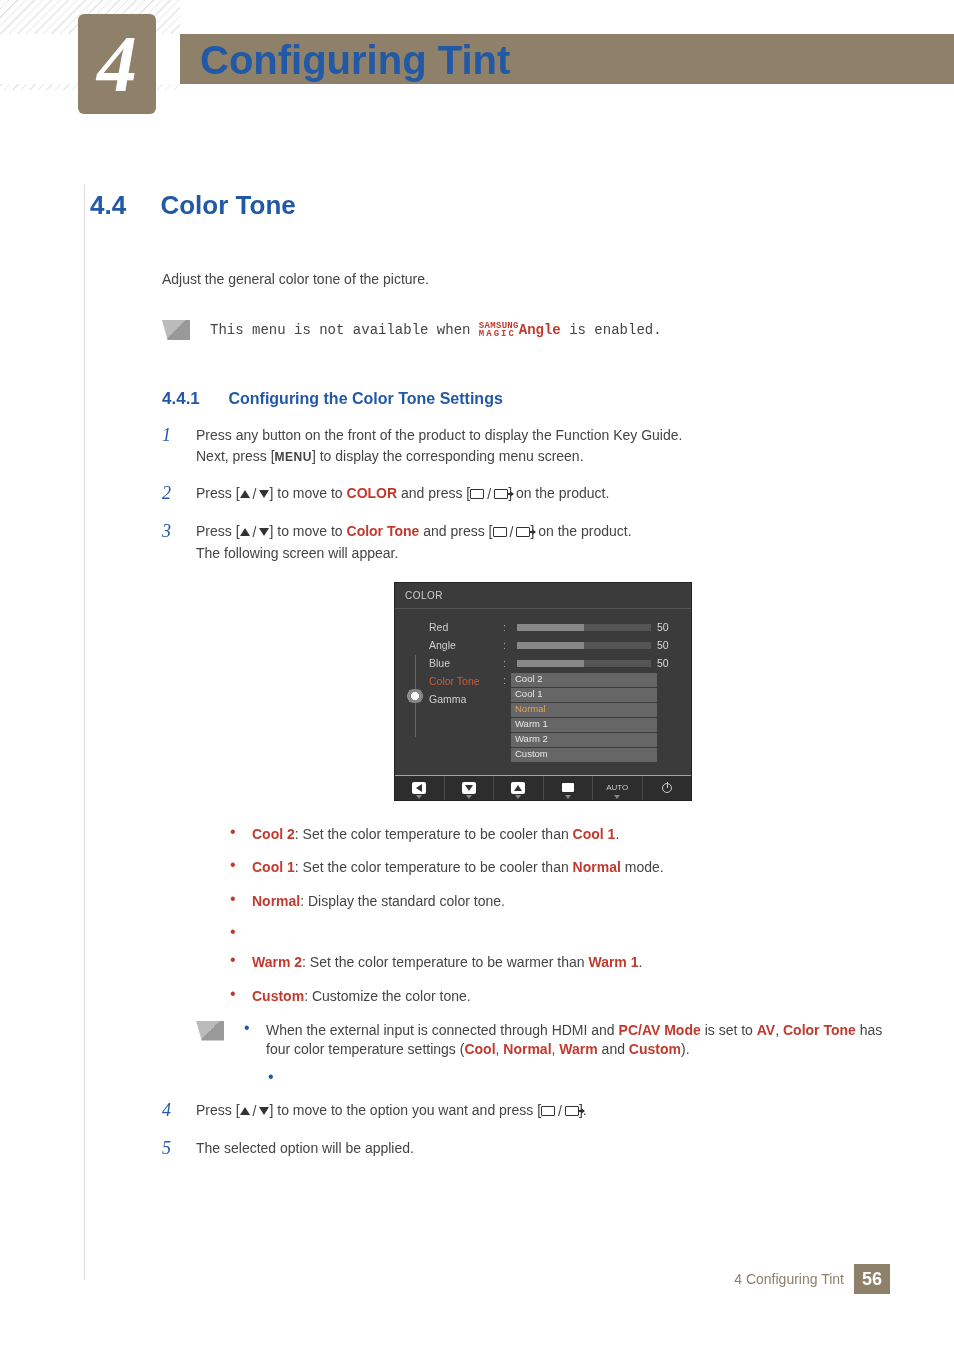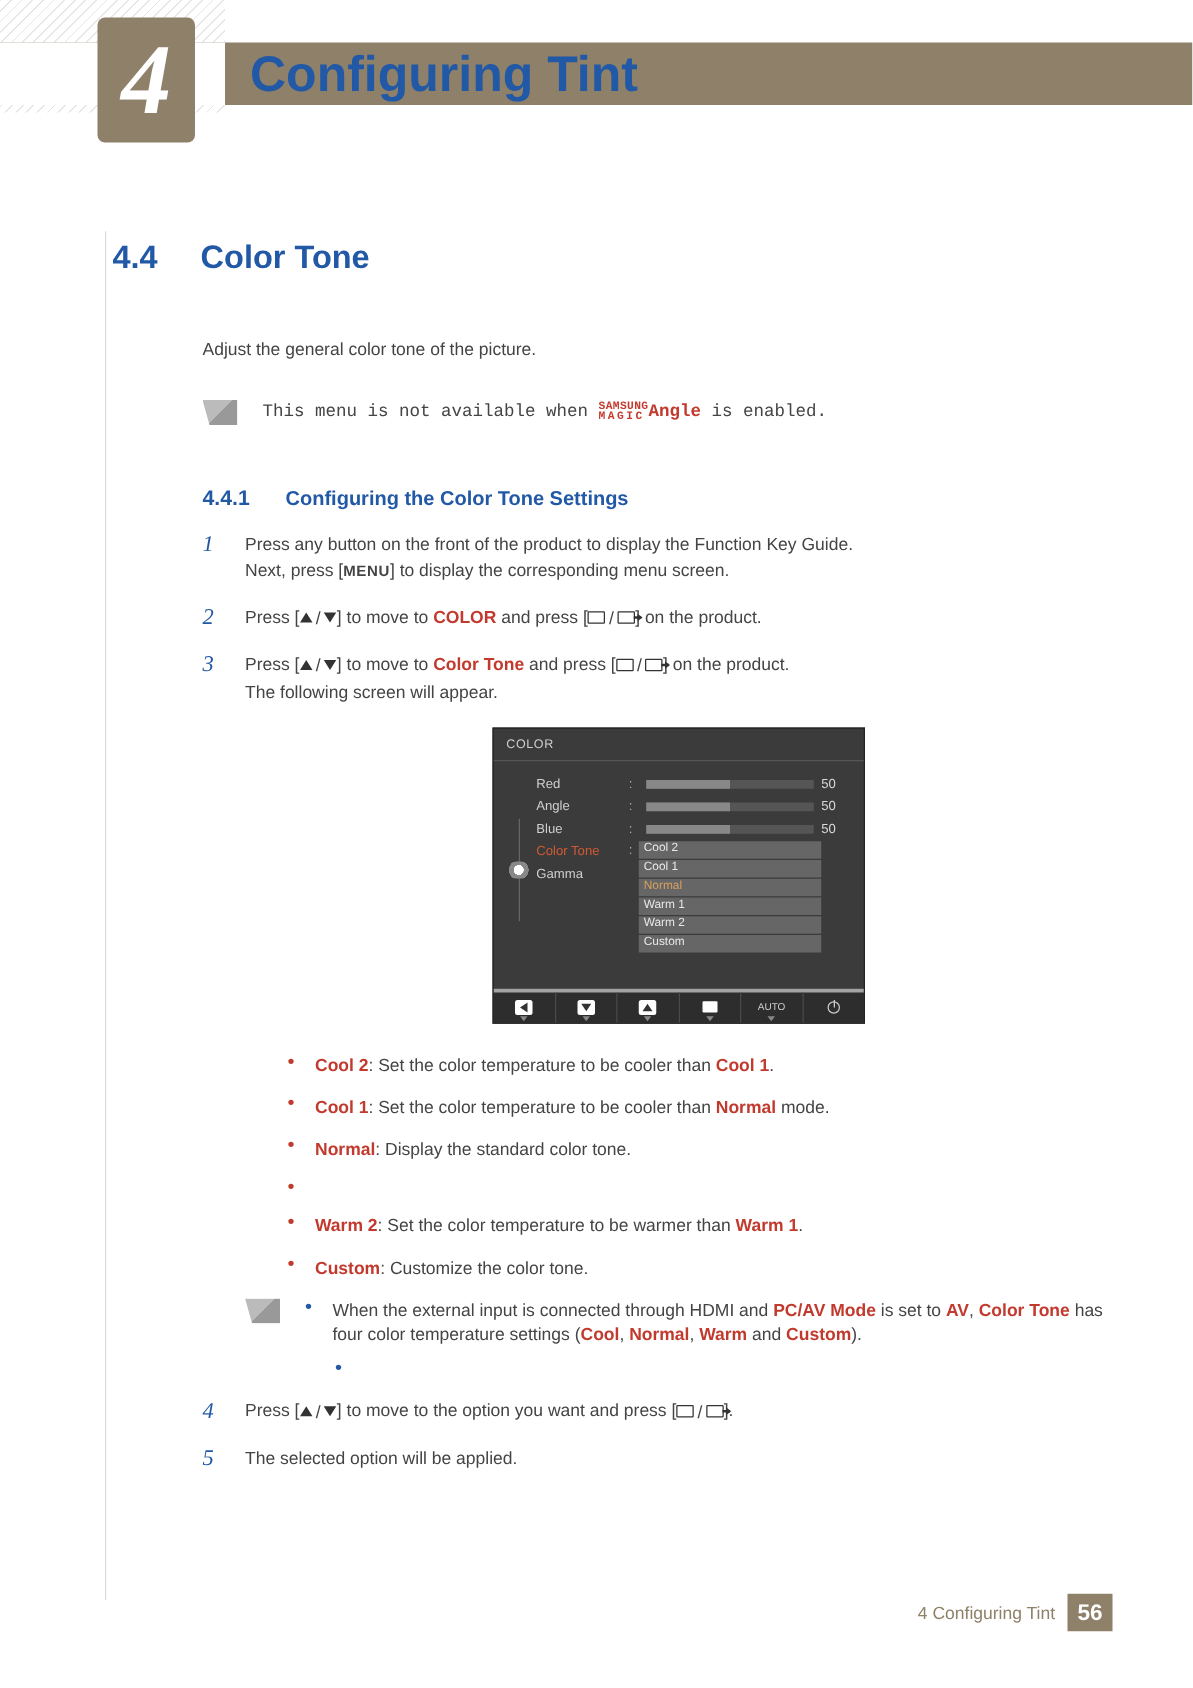--- a/index.html
+++ b/index.html
@@ -88,41 +88,41 @@
   .osd-vals { flex: 1; }
   .osd-bar-row { height: 18px; display:flex; align-items:center; gap:6px; }
   .colon { color: #aaa; width: 8px; }
   .osd-bar { flex: 1; height: 7px; background: #555; position: relative; }
   .osd-bar-fill { position:absolute; left:0; top:0; bottom:0; width:50%; background: #888; }
   .osd-num { width: 22px; color: #d8d8d8; }
   .osd-sel-col { flex:1; }
   .osd-sel { height: 14px; display:flex; align-items:center; padding-left: 4px; background: #666; margin-bottom: 1px; font-size: 9.5px; color:#e8e8e8;}
   .selected { color: #d05a32; }
 
-  .osd-foot { display:flex; background:#2d2d2d; border-top:3px solid #a3a3a3;margin-top:16px; }
+  .osd-foot { display:flex; background:#2d2d2d; border-top:1px solid #a3a3a3; }
   .osd-fbtn { flex:1; height: 24px; display:flex; align-items:center; justify-content:center; position:relative; }
   .osd-fbtn + .osd-fbtn { border-left: 1px solid #4a4a4a; }
   .wtri-l { width:0;height:0;border-top:4px solid transparent;border-bottom:4px solid transparent;border-right:6px solid #fff;}
   .wtri-d { width:0;height:0;border-left:4px solid transparent;border-right:4px solid transparent;border-top:6px solid #fff;}
   .wtri-u { width:0;height:0;border-left:4px solid transparent;border-right:4px solid transparent;border-bottom:6px solid #fff;}
   .wbox { width:14px;height:12px;background:#fff;border-radius:2px; display:flex;align-items:center;justify-content:center;}
   .enter { width:12px;height:9px;background:#fff;border-radius:1px; position:relative;}
   .pwr { width:10px;height:10px;border:1.5px solid #ccc;border-radius:50%;position:relative;}
   .pwr::after { content:"";position:absolute;left:4px;top:-2px;width:1.5px;height:6px;background:#ccc;}
   .auto-t { color:#ccc; font-size:8px; }
   .mini-tri { position:absolute; bottom:1px; width:0;height:0;border-left:3px solid transparent;border-right:3px solid transparent;border-top:4px solid #888; left:50%; transform:translateX(-50%);}
 
   .opts { margin-top: 24px; margin-left: 34px; }
   .opt-row { display:flex; gap: 14px; margin-bottom: 14px; font-size:14px; color:#444; line-height:1.4;}
   .dot { color:#c23a2e; font-size:16px; line-height:14px; flex:0 0 8px;}
   .note2 { margin-top: 8px; margin-left: 0px; }
   .blue-dot { color:#2259a6; font-size:16px; line-height:14px; flex:0 0 8px; margin-left:24px;}
 
   .footer {
-    position:absolute; bottom: 45px; right: 64px; display:flex; align-items:center; gap:10px;justify-content:center;
+    position:absolute; bottom: 56px; right: 64px; display:flex; align-items:center; gap:10px;justify-content:center;
   }
   .footer-txt { color:#8f8069; font-size:14px;}
   .footer-num { width:36px; height:30px; background:#8f8069; color:#fff; font-size:18px; font-weight:bold; display:flex; align-items:center; justify-content:center;}
 
   .samsung-magic { font-size: 9px; color:#c23a2e; font-weight:bold; display:inline-block; line-height:0.9; vertical-align: middle; text-align:left;}
   .samsung-magic .l1 { display:block; letter-spacing:0.3px;}
   .samsung-magic .l2 { display:block; letter-spacing:2px;}
 </style>
 </head>
 <body>

